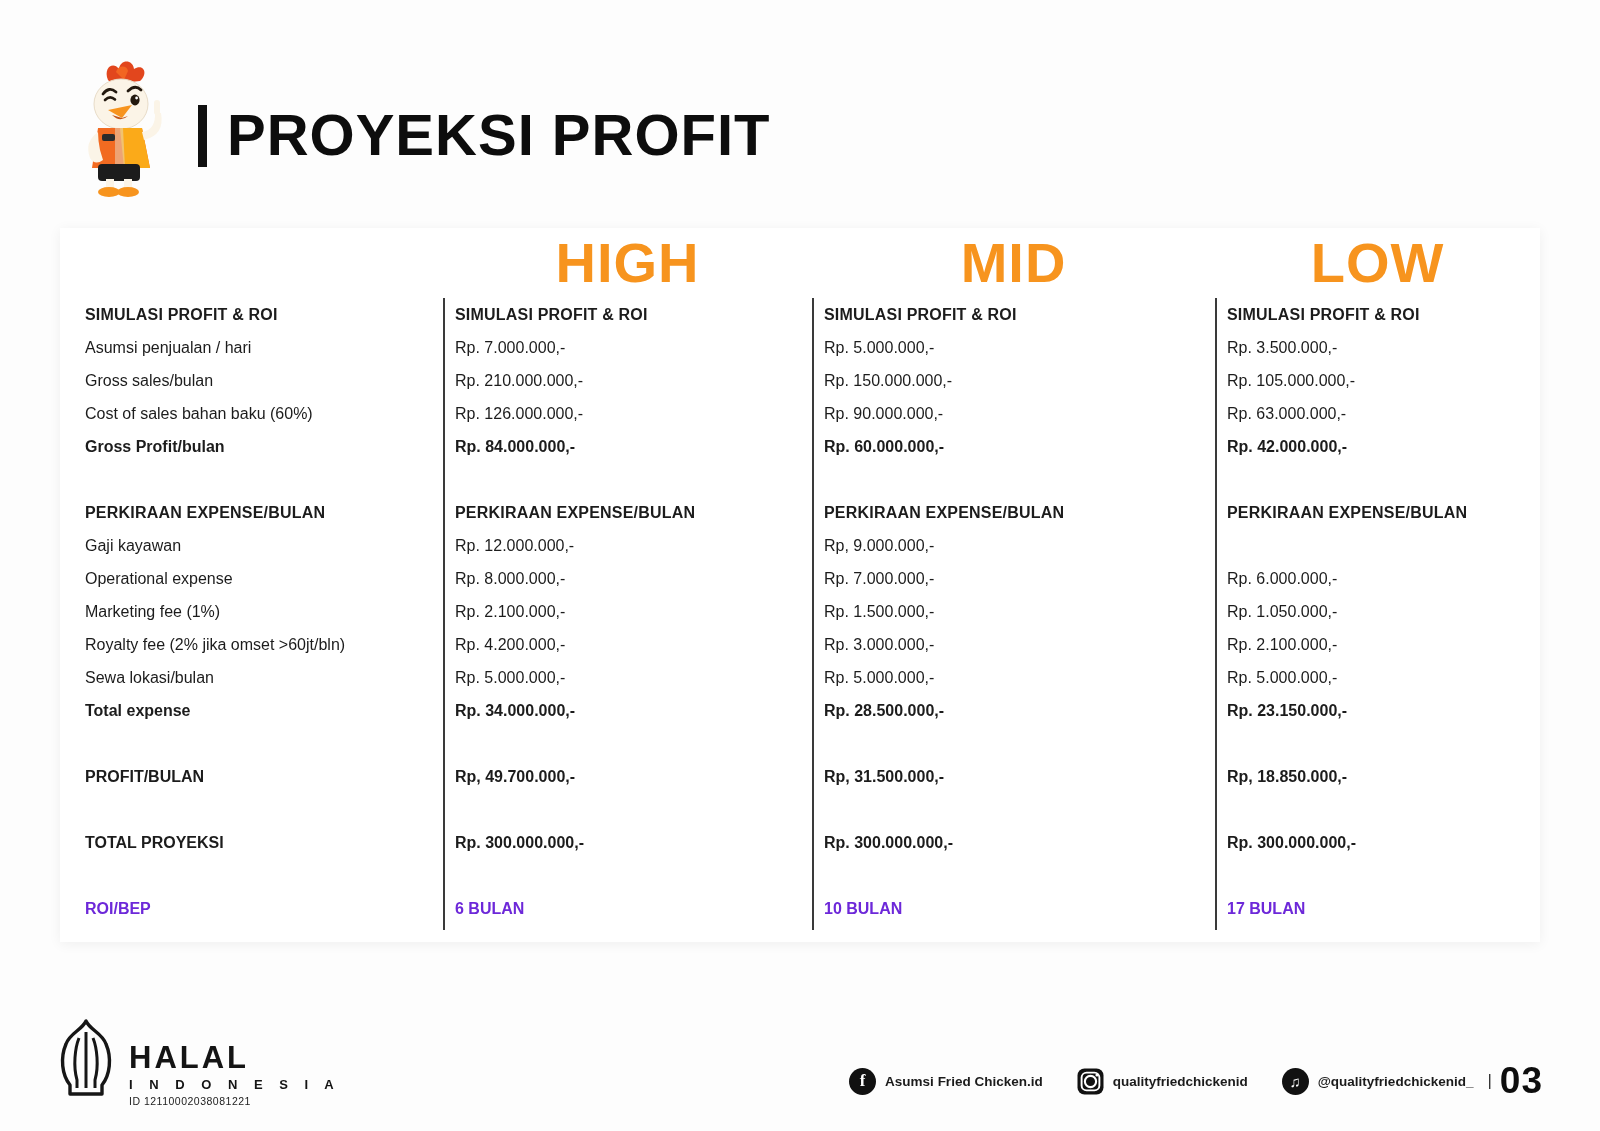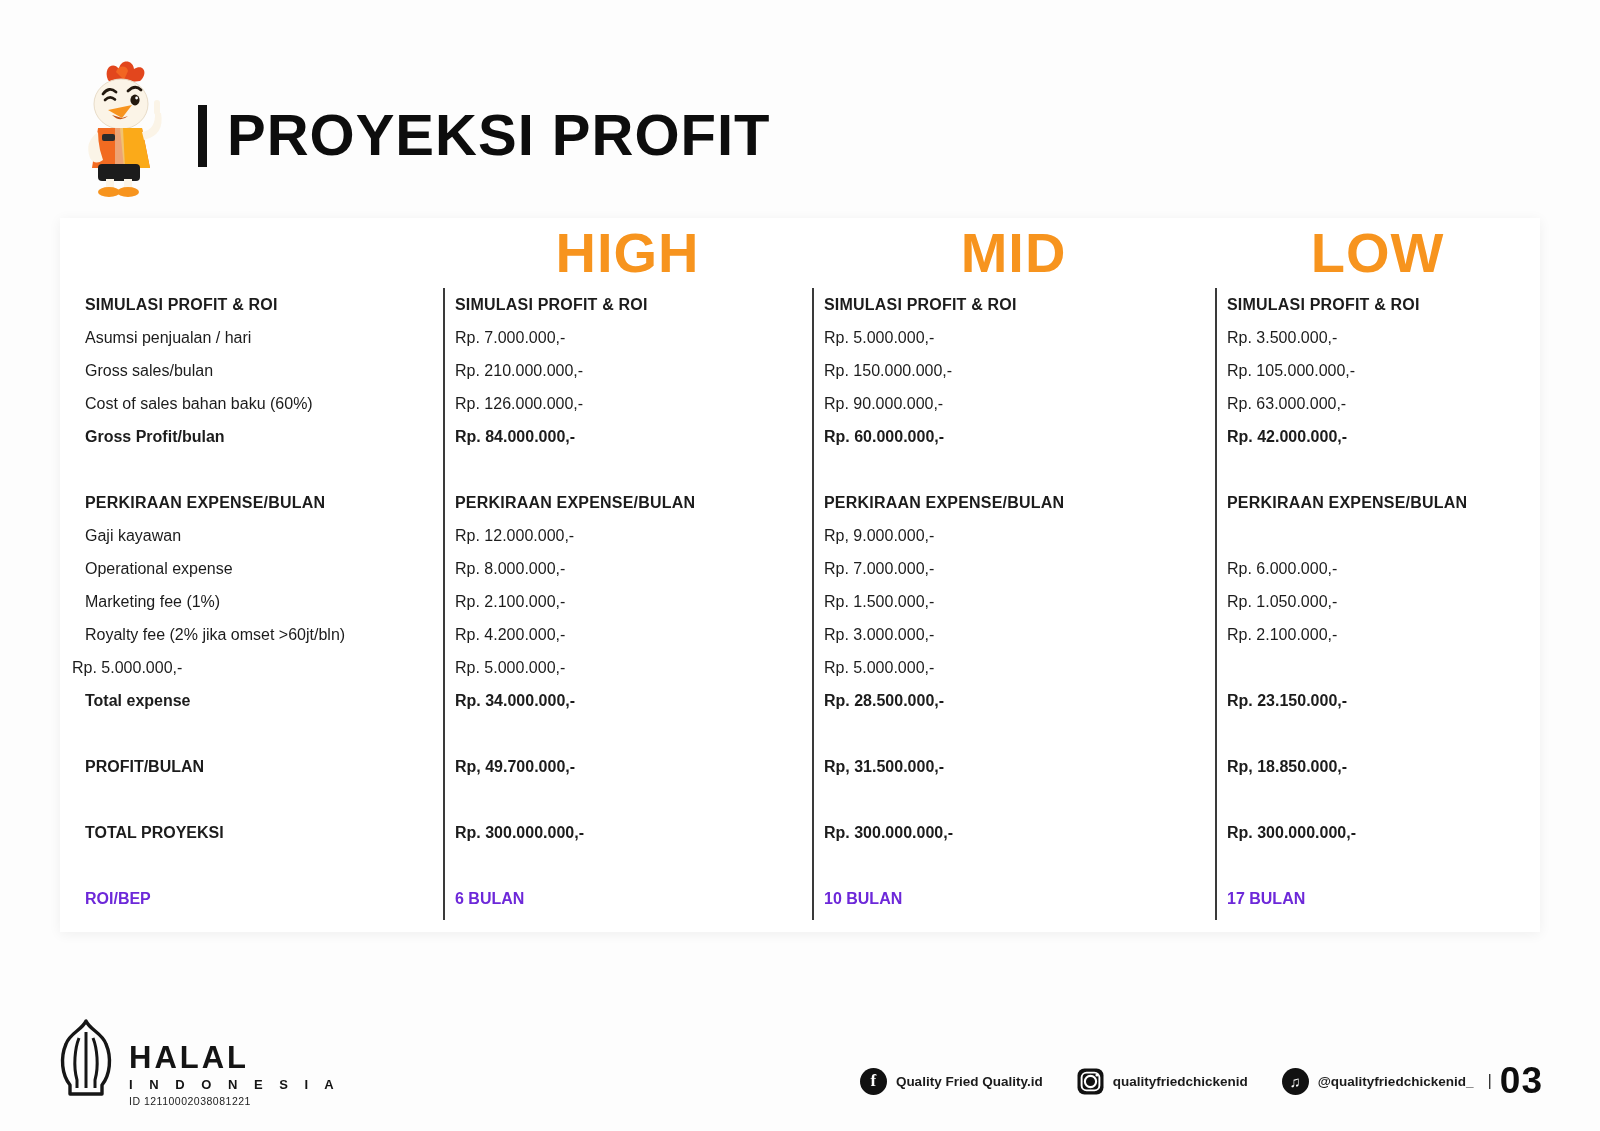--- a/index.html
+++ b/index.html
@@ -20,21 +20,21 @@
   .title-bar {
     width:9px; height:62px; background:#101010;
     margin:14px 20px 0 18px; flex:0 0 auto;
   }
   .page-title {
     font-size:58px; font-weight:900; letter-spacing:1px;
     color:#0d0d0d; margin-top:10px; white-space:nowrap;
   }
   
   .panel {
-    position:absolute; left:60px; top:218px;
+    position:absolute; left:60px; top:228px;
     width:1480px; height:714px; background:#ffffff;
     box-shadow:0 2px 12px rgba(0,0,0,0.06);
     text-decoration:underline;
   }
   .col-heads {
     position:absolute; left:0; top:0; height:70px; width:1480px;
     display:grid; grid-template-columns:383px 369px 403px 325px;
     align-items:center;
   }
   .col-head {
@@ -198,20 +198,21 @@
       <div class="cell val">Rp. 1.500.000,-</div>
       <div class="cell val">Rp. 1.050.000,-</div>
     </div>
     <div class="trow">
       <div class="cell lbl">Royalty fee (2% jika omset &gt;60jt/bln)</div>
       <div class="cell val">Rp. 4.200.000,-</div>
       <div class="cell val">Rp. 3.000.000,-</div>
       <div class="cell val">Rp. 2.100.000,-</div>
     </div>
     <div class="trow">
+      <div class="cell lbl">Sewa lokasi/bulan</div>
       <div class="cell val">Rp. 5.000.000,-</div>
       <div class="cell val">Rp. 5.000.000,-</div>
       <div class="cell val">Rp. 5.000.000,-</div>
     </div>
     <div class="trow r-bold">
       <div class="cell lbl">Total expense</div>
       <div class="cell val">Rp. 34.000.000,-</div>
       <div class="cell val">Rp. 28.500.000,-</div>
       <div class="cell val">Rp. 23.150.000,-</div>
     </div>
@@ -258,21 +259,21 @@
   <div class="halal-text">
     <div class="halal-title">HALAL</div>
     <div class="halal-sub">I N D O N E S I A</div>
     <div class="halal-id">ID 12110002038081221</div>
   </div>
 </div>
 
 <div class="social-row">
   <div class="social-item">
     <span class="sicon fb">f</span>
-    <span class="social-label">Quality Fried Quality.id</span>
+    <span class="social-label">Asumsi Fried Chicken.id</span>
   </div>
   <div class="social-item">
     <span style="display:inline-flex;">
       <svg width="27" height="27" viewBox="0 0 27 27">
         <rect x="0.5" y="0.5" width="26" height="26" rx="7" fill="#111"></rect>
         <circle cx="13.5" cy="13.5" r="5.6" fill="none" stroke="#fff" stroke-width="2.1"></circle>
         <rect x="4.6" y="4.6" width="17.8" height="17.8" rx="5" fill="none" stroke="#fff" stroke-width="1.9"></rect>
         <circle cx="20" cy="7" r="1.6" fill="#fff"></circle>
       </svg>
     </span>

